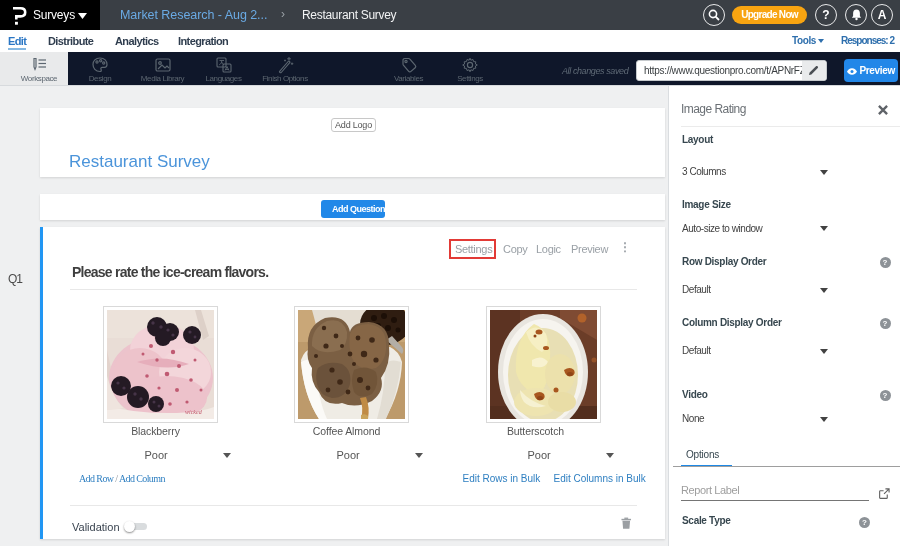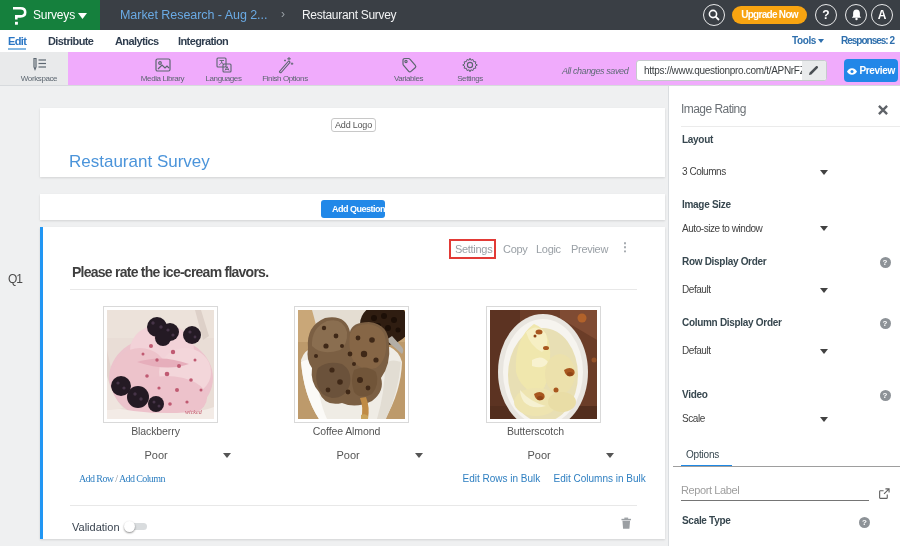--- a/index.html
+++ b/index.html
@@ -4,37 +4,37 @@
 <style>
 * { margin:0; padding:0; box-sizing:border-box; }
 html,body { width:900px; height:546px; overflow:hidden; }
 body { font-family:"Liberation Sans", sans-serif; }
 #app { position:relative; width:900px; height:546px; background:#eff0f1; overflow:hidden; }
 .abs { position:absolute; }
 .nw { white-space:nowrap; }
 
 
 #topbar { position:absolute; left:0; top:0; width:900px; height:30px; background:#3a3f45; }
-#logo { position:absolute; left:0; top:0; width:100px; height:38px; background:#15803d; }
+#logo { position:absolute; left:0; top:0; width:100px; height:38px; background:#000000; }
 #logo .brand { position:absolute; left:33px; top:8px; color:#fff; font-size:12px; letter-spacing:-0.2px; }
 #crumb1 { position:absolute; left:120px; top:8px; font-size:12.5px; color:#6aaae4; letter-spacing:-0.05px; }
 #crumbsep { position:absolute; left:281px; top:7px; font-size:12px; color:#9aa0a6; }
 #crumb2 { position:absolute; left:302px; top:8px; font-size:12px; color:#f2f3f4; letter-spacing:-0.3px; }
 .cir { position:absolute; top:4px; width:22px; height:22px; border:1px solid #e8e9ea; border-radius:50%; color:#fff; text-align:center; font-size:12px; font-weight:bold; line-height:20px; }
 #upgrade { position:absolute; left:732px; top:6px; width:75px; height:18px; background:#f8a411; border-radius:9px; color:#fff; font-size:10px; font-weight:bold; letter-spacing:-0.7px; text-align:center; line-height:18px; }
 
 
 #navrow { position:absolute; left:0; top:30px; width:900px; height:22px; background:#fff; }
 #navrow .tab { position:absolute; top:5px; font-size:11px; color:#2f3d4e; font-weight:bold; letter-spacing:-0.6px; }
 #navrow .active { color:#2a76c4; border-bottom:2px solid #85b8e2; padding-bottom:1px; }
 #tools { position:absolute; top:5px; left:792px; font-size:10px; color:#2e6fad; font-weight:bold; letter-spacing:-0.4px; }
 #resp { position:absolute; top:5px; left:841px; font-size:10px; color:#2e6fad; font-weight:bold; letter-spacing:-1px; white-space:nowrap; }
 
 
-#toolbar { position:absolute; left:0; top:52px; width:900px; height:34px; background:#f0abfc; border-bottom:1px solid #d7dadd; }
+#toolbar { position:absolute; left:0; top:52px; width:900px; height:34px; background:#0f172a; border-bottom:1px solid #d7dadd; }
 .tool { position:absolute; top:0; height:33px; width:62px; text-align:center; color:#5f6a76; }
 .tool .lbl { position:absolute; top:21.5px; width:100%; text-align:center; font-size:8px; letter-spacing:-0.4px; color:#5c6670; white-space:nowrap; }
 .tool svg { position:absolute; top:4px; left:50%; margin-left:-9px; }
 #wscell { position:absolute; left:0; top:0; width:68px; height:33px; background:#e9eaeb; }
 #saved { position:absolute; left:562px; top:14px; font-style:italic; font-size:9px; letter-spacing:-0.4px; color:#5f6a76; }
 #urlbox { position:absolute; left:636px; top:8px; width:191px; height:21px; background:#fff; border:1px solid #c6cacd; border-radius:3px; font-size:10px; letter-spacing:-0.3px; color:#3c4043; line-height:19px; padding-left:7px; }
 #urlbox .addon { position:absolute; right:0; top:0; width:24px; height:19px; background:#e9ebec; border-radius:0 2px 2px 0; }
 #previewbtn { position:absolute; left:844px; top:7px; width:54px; height:23px; background:#2287e8; border-radius:4px; color:#fff; font-size:10px; font-weight:bold; letter-spacing:-0.3px; text-align:center; line-height:23px; }
 
 
@@ -119,20 +119,31 @@
     <div class="tool" style="left:8px;">
       <svg width="18" height="18" viewBox="0 0 18 18">
           <g fill="none" stroke="#5c6670" stroke-width="1.2">
             <path d="M4 2.5 L6 2.5 L6 11 L5 13.5 L4 11 Z"></path>
             <line x1="8.5" y1="4" x2="16" y2="4"></line>
             <line x1="8.5" y1="7.5" x2="16" y2="7.5"></line>
             <line x1="8.5" y1="11" x2="16" y2="11"></line>
           </g>
         </svg>
       <div class="lbl">Workspace</div>
+    </div>
+    <div class="tool" style="left:69px;">
+      <svg width="18" height="18" viewBox="0 0 18 18">
+          <g fill="none" stroke="#5c6670" stroke-width="1.2">
+            <path d="M9 2 C4.5 2 2 5 2 8.5 C2 12 4.5 15.5 9 15.5 C10.5 15.5 10.5 14.2 10 13.3 C9.5 12.4 10 11.3 11.3 11.3 L13.5 11.3 C15 11.3 16 10 16 8.5 C16 5 13.5 2 9 2 Z"></path>
+            <circle cx="6" cy="6" r="1.1"></circle>
+            <circle cx="9.7" cy="4.8" r="1.1"></circle>
+            <circle cx="12.7" cy="7" r="1.1"></circle>
+          </g>
+        </svg>
+      <div class="lbl">Design</div>
     </div>
     <div class="tool" style="left:192.5px;">
       <svg width="18" height="18" viewBox="0 0 18 18">
           <g fill="none" stroke="#5c6670" stroke-width="1.1">
             <rect x="2" y="2" width="9" height="9" rx="1"></rect>
             <rect x="8" y="8" width="8" height="8" rx="1"></rect>
             <path d="M4.5 4.5 H9 M6.7 4.5 V5 C6.7 6.8 5.8 8 4.3 8.7 M6.7 6 C7.3 7.5 8.2 8.3 9.2 8.7" stroke-width="0.9"></path>
             <path d="M10 14.5 L12 10.5 L14 14.5 M10.7 13.4 H13.3" stroke-width="0.9"></path>
           </g>
         </svg>
@@ -397,21 +408,21 @@
     <div class="val" style="top:198px;">Default</div>
       <div class="dcaret" style="top:202px;"></div>
 
     <div class="lab" style="top:231px;">Column Display Order</div>
     <div class="qmark" style="left:210.5px;top:231.5px;">?</div>
     <div class="val" style="top:259px;">Default</div>
       <div class="dcaret" style="top:263px;"></div>
 
     <div class="lab" style="top:303px;">Video</div>
     <div class="qmark" style="left:210.5px;top:303.5px;">?</div>
-    <div class="val" style="top:327px;">Scale</div>
+    <div class="val" style="top:327px;">None</div>
       <div class="dcaret" style="top:331px;"></div>
 
     <div style="position:absolute;left:17px;top:363px;font-size:10px;letter-spacing:-0.2px;color:#37474f;">Options</div>
     <div style="position:absolute;left:11.5px;top:378.5px;width:51px;height:2.8px;background:#1e88e5;"></div>
     <div style="position:absolute;left:4px;top:380px;width:228px;height:1px;background:#9e9e9e;"></div>
 
     <div style="position:absolute;left:12px;top:398px;font-size:11px;letter-spacing:-0.4px;color:#9e9e9e;">Report Label</div>
     <div style="position:absolute;left:12px;top:414px;width:188px;height:1px;background:#757575;"></div>
     <svg width="11" height="11" viewBox="0 0 12 12" style="position:absolute;left:210px;top:402px;">
         <g fill="none" stroke="#616161" stroke-width="1.2">

